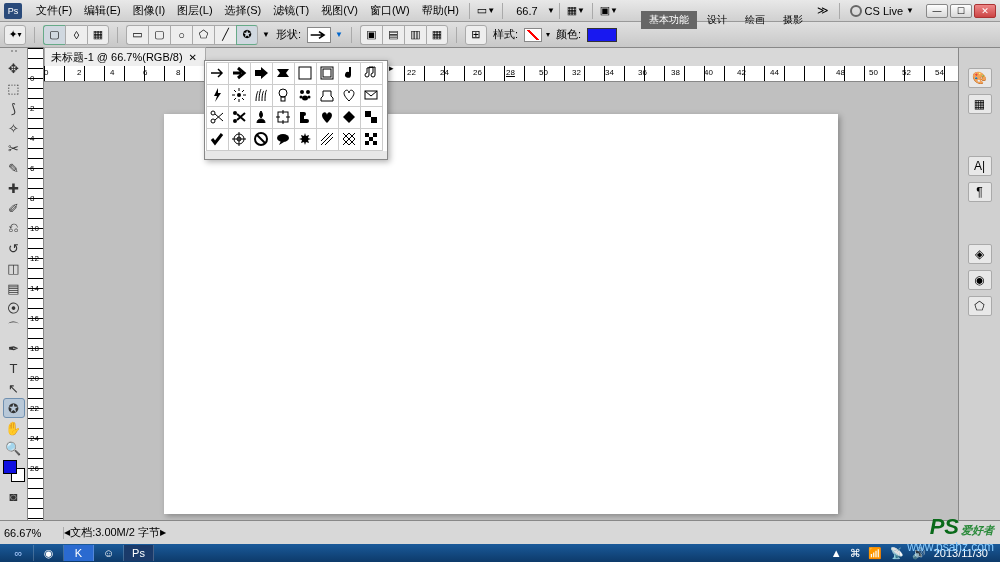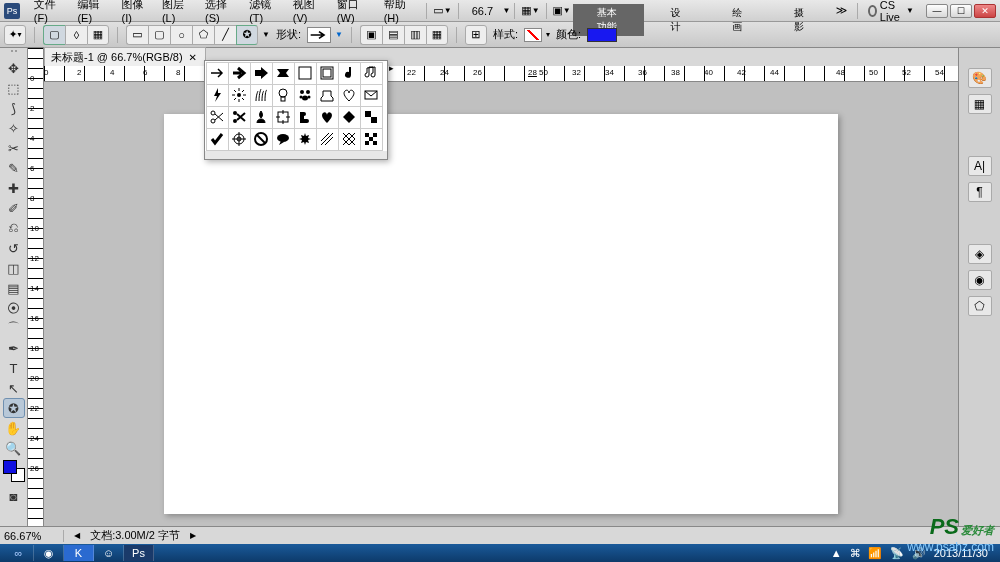--- a/index.html
+++ b/index.html
@@ -6,21 +6,21 @@
     body { width: 1000px; height: 562px; background: #c8c8c8; overflow: hidden; position: relative; }
     
     
     .menubar { height: 22px; background: linear-gradient(#e8e8e8, #d0d0d0); display: flex; align-items: center; padding: 0 4px; border-bottom: 1px solid #999; }
     .ps-icon { width: 18px; height: 16px; background: #2a4a7a; color: #fff; font-size: 9px; display: flex; align-items: center; justify-content: center; margin-right: 8px; border-radius: 2px; }
     .menu-item { padding: 2px 6px; cursor: pointer; }
     .menu-sep { width: 1px; height: 16px; background: #aaa; margin: 0 4px; }
     .menu-tool { width: 20px; height: 16px; display: flex; align-items: center; justify-content: center; margin: 0 2px; }
     .zoom-input { background: transparent; border: none; width: 40px; text-align: center; }
     .right-controls { margin-left: auto; display: flex; align-items: center; gap: 2px; }
-    .workspace-btn { padding: 2px 24px; font-size: 10px; margin-top: 19px; }
+    .workspace-btn { padding: 2px 8px; font-size: 10px; margin-top: 19px; }
     .workspace-active { background: #666; color: #fff; }
     .win-btns { display: flex; gap: 2px; margin-left: 6px; }
     .win-btn { width: 22px; height: 14px; border: 1px solid #888; background: linear-gradient(#fefefe,#d8d8d8); font-size: 9px; display: flex; align-items: center; justify-content: center; border-radius: 2px; }
     .win-close { background: linear-gradient(#e88,#c44); color: #fff; border-color: #a33; }
     .cslive { display: flex; align-items: center; gap: 3px; padding: 0 4px; }
     .ring { width: 12px; height: 12px; border: 2px solid #666; border-radius: 50%; }
     
     
     .optbar { height: 26px; background: linear-gradient(#e0e0e0, #c8c8c8); display: flex; align-items: center; padding: 0 4px; border-bottom: 1px solid #888; gap: 4px; }
     .opt-ico { width: 22px; height: 20px; border: 1px solid #aaa; background: #eee; display: flex; align-items: center; justify-content: center; border-radius: 3px; }
@@ -65,21 +65,21 @@
     .shape-grid { display: grid; grid-template-columns: repeat(8, 22px); grid-template-rows: repeat(4, 22px); gap: 0; padding: 1px; background: #fff; }
     .shape-cell { border: 1px solid #ccc; display: flex; align-items: center; justify-content: center; font-size: 14px; background: #fff; cursor: pointer; margin: -0.5px; }
     .shape-cell svg { width: 16px; height: 16px; }
     .picker-arrow { position: absolute; right: -14px; top: 2px; width: 12px; font-size: 9px; }
     .picker-bottom { height: 8px; }
     
     .right-dock { width: 42px; background: #d0d0d0; border-left: 1px solid #888; display: flex; flex-direction: column; align-items: center; padding-top: 20px; gap: 6px; }
     .dock-ico { width: 24px; height: 20px; border: 1px solid #aaa; background: #e8e8e8; display: flex; align-items: center; justify-content: center; font-size: 12px; border-radius: 2px; }
     .dock-gap { height: 30px; }
     
-    .status-bar { height: 18px; background: #d8d8d8; border-top: 1px solid #888; display: flex; align-items: center; font-size: 10px; padding: 0 4px; gap: 10px; position: absolute; bottom: 18px; left: 0; right: 0; }
+    .status-bar { height: 24px; background: #d8d8d8; border-top: 1px solid #888; display: flex; align-items: center; font-size: 10px; padding: 0 4px; gap: 0; position: absolute; bottom: 18px; left: 0; right: 0; }
     .status-zoom { width: 60px; border-right: 1px solid #aaa; padding-right: 6px; }
     .status-arrow { font-size: 8px; }
     
     
     .taskbar { position: absolute; bottom: 0; left: 0; right: 0; height: 18px; background: linear-gradient(#1a5a9a, #0d3a6a); display: flex; align-items: center; padding: 0 4px; }
     .task-ico { width: 30px; height: 16px; display: flex; align-items: center; justify-content: center; color: #fff; font-size: 11px; border-right: 1px solid rgba(255,255,255,0.2); }
     .task-ico.active { background: rgba(255,255,255,0.2); }
     .task-right { margin-left: auto; display: flex; align-items: center; gap: 8px; color: #fff; font-size: 10px; padding-right: 8px; }
     
     
@@ -243,21 +243,21 @@
           <span style="left: 132px;">8</span>
           <span style="left: 165px;">10</span>
           <span style="left: 198px;">12</span>
           <span style="left: 231px;">14</span>
           <span style="left: 264px;">16</span>
           <span style="left: 297px;">18</span>
           <span style="left: 330px;">20</span>
           <span style="left: 363px;">22</span>
           <span style="left: 396px;">24</span>
           <span style="left: 429px;">26</span>
-          <span style="left: 484px; text-decoration: underline;">28</span>
+          <span style="left: 462px; text-decoration: underline;">28</span>
           <span style="left: 495px;">50</span>
           <span style="left: 528px;">32</span>
           <span style="left: 561px;">34</span>
           <span style="left: 594px;">36</span>
           <span style="left: 627px;">38</span>
           <span style="left: 660px; text-align: right;">40</span>
           <span style="left: 693px;">42</span>
           <span style="left: 726px;">44</span>
           <span style="left: 759px; margin-top: 33px;">46</span>
           <span style="left: 792px;">48</span>

